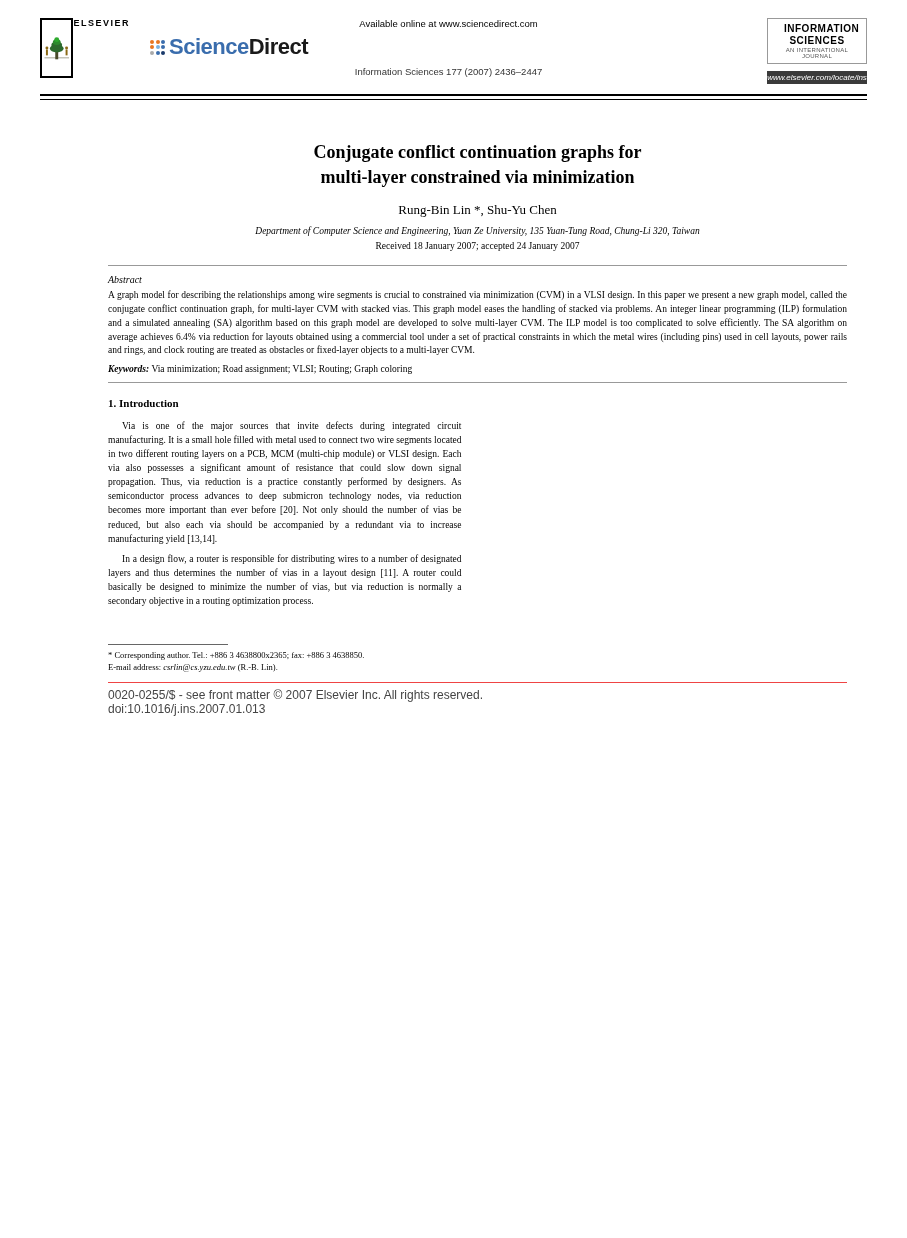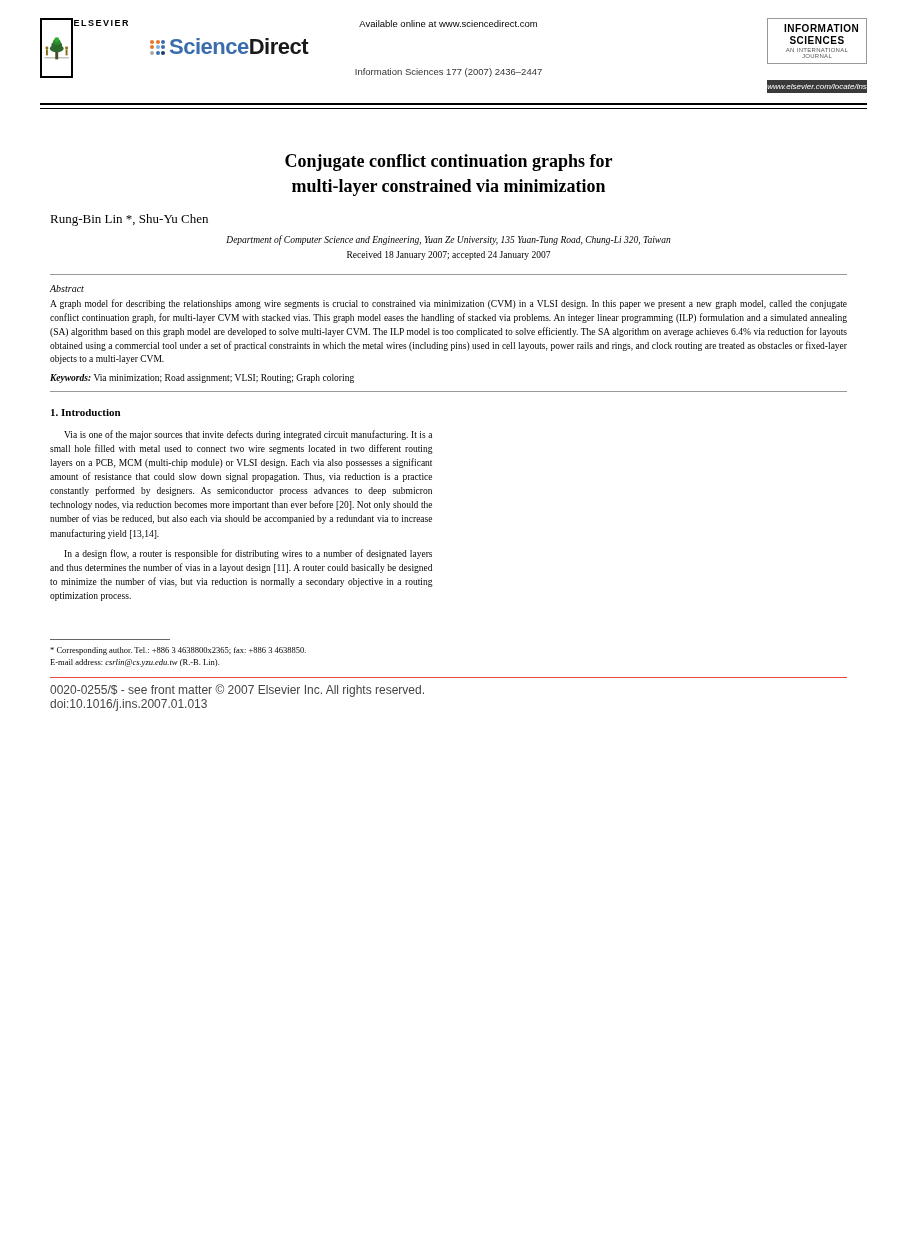--- a/index.html
+++ b/index.html
@@ -98,21 +98,21 @@
 
     .info-sciences-logo {
       width: 100px;
       flex-shrink: 0;
       text-align: center;
     }
 
     .info-sciences-box {
       border: 1px solid #999;
       padding: 4px 16px;
-      margin-bottom: 16px;
+      margin-bottom: 7px;
     }
 
     .info-sciences-title {
       font-size: 10px;
       font-weight: bold;
       font-family: Arial, sans-serif;
       text-align: center;
       line-height: 1.2;
       letter-spacing: 0.5px;
       text-transform: uppercase;
@@ -144,34 +144,36 @@
       margin: 0 40px;
     }
     .header-sep-thin {
       border: none;
       border-top: 1px solid #000;
       margin: 3px 40px 0 40px;
     }
 
     
     .content {
-      padding: 20px 60px 20px 50px;
+      padding: 20px 60px 20px 76px;
+      margin-left: 32px;
     }
 
     
     .paper-title {
       text-align: center;
       font-size: 18px;
       font-weight: bold;
       line-height: 1.4;
       margin: 20px 0 12px 0;
       font-family: "Times New Roman", Times, serif;
     }
 
     .authors {
+      text-align: center;
       font-size: 13px;
       margin-bottom: 8px;
       font-family: "Times New Roman", Times, serif;
     }
 
     .affiliation {
       text-align: center;
       font-size: 9.5px;
       font-style: italic;
       margin-bottom: 5px;

